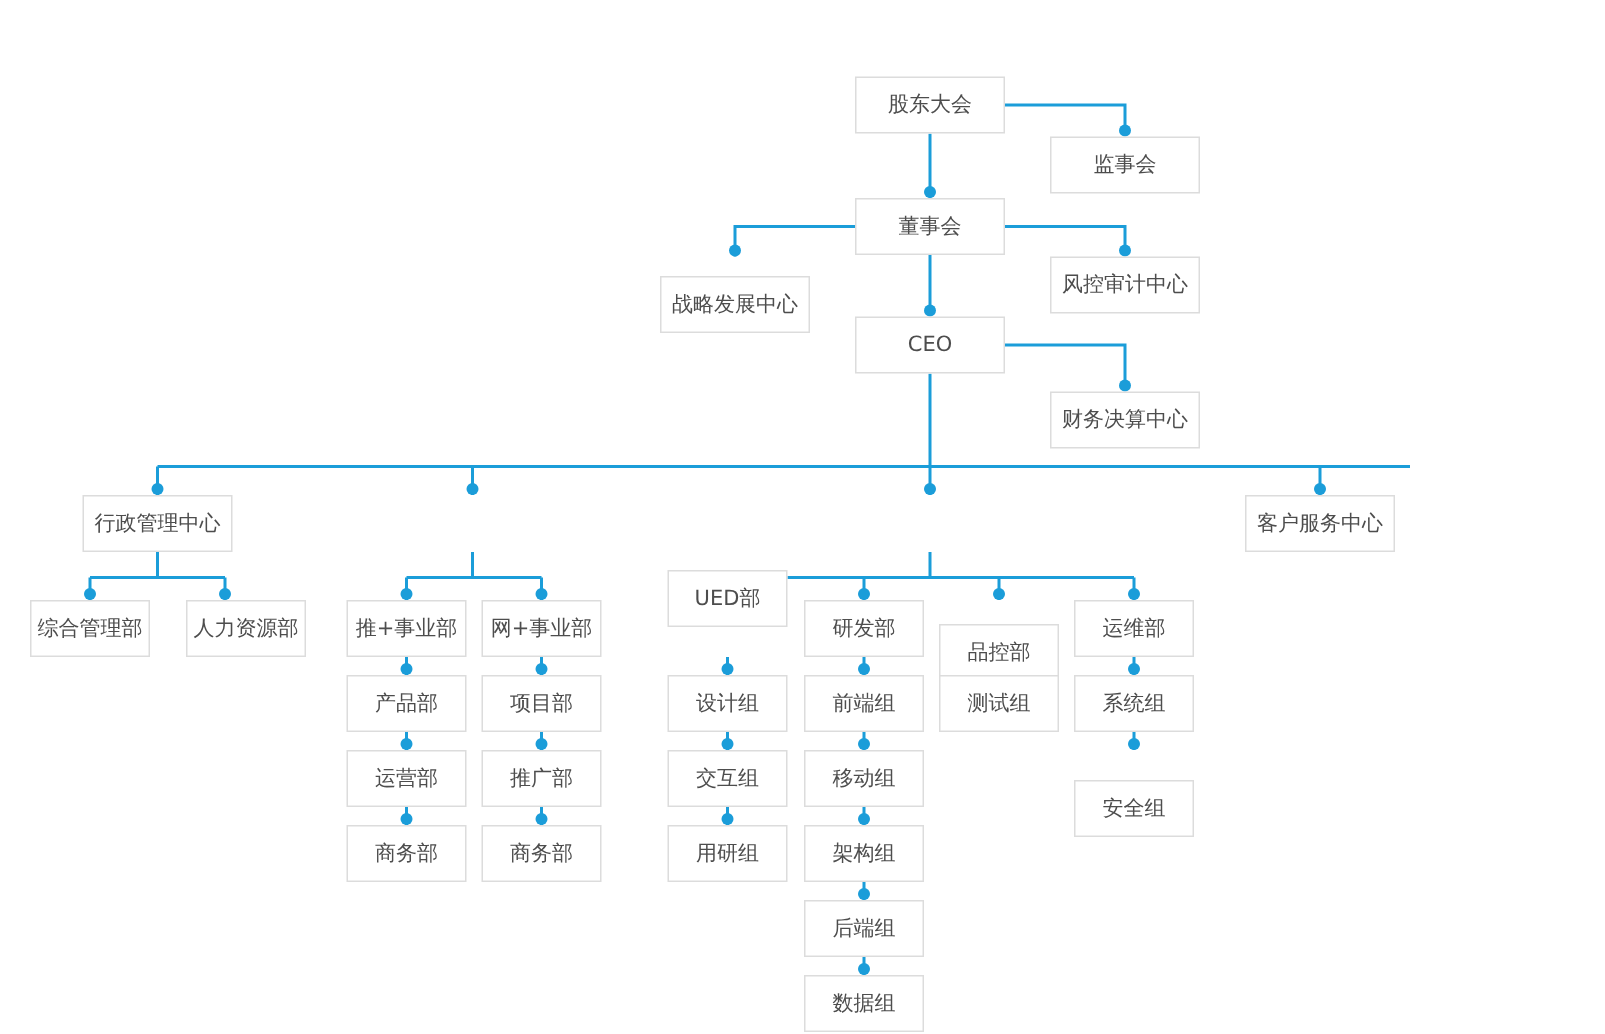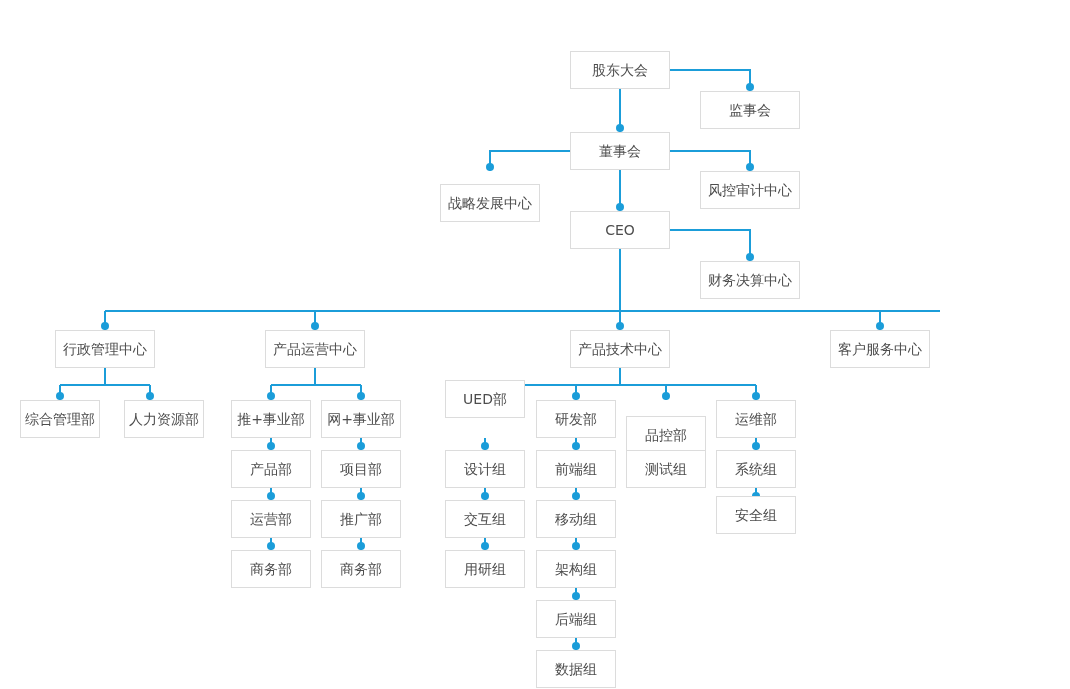--- a/index.html
+++ b/index.html
@@ -115,22 +115,20 @@
 
   <div class="node" style="left:570px;top:51px;width:100px">股东大会</div>
   <div class="node" style="left:700px;top:91px;width:100px">监事会</div>
   <div class="node" style="left:570px;top:132px;width:100px">董事会</div>
   <div class="node" style="left:440px;top:184px;width:100px">战略发展中心</div>
   <div class="node" style="left:700px;top:171px;width:100px">风控审计中心</div>
   <div class="node" style="left:570px;top:211px;width:100px">CEO</div>
   <div class="node" style="left:700px;top:261px;width:100px">财务决算中心</div>
 
   <div class="node" style="left:55px;top:330px;width:100px">行政管理中心</div>
-  <div class="node" style="left:265px;top:330px;width:100px">产品运营中心</div>
-  <div class="node" style="left:570px;top:330px;width:100px">产品技术中心</div>
   <div class="node" style="left:830px;top:330px;width:100px">客户服务中心</div>
 
   <div class="node" style="left:20px;top:400px;width:80px">综合管理部</div>
   <div class="node" style="left:124px;top:400px;width:80px">人力资源部</div>
 
   <div class="node" style="left:231px;top:400px;width:80px">推+事业部</div>
   <div class="node" style="left:321px;top:400px;width:80px">网+事业部</div>
   <div class="node" style="left:231px;top:500px;width:80px">运营部</div>
   <div class="node" style="left:231px;top:450px;width:80px">产品部</div>
   <div class="node" style="left:231px;top:550px;width:80px">商务部</div>
@@ -149,15 +147,15 @@
 
   <div class="node" style="left:536px;top:450px;width:80px">前端组</div>
   <div class="node" style="left:536px;top:500px;width:80px">移动组</div>
   <div class="node" style="left:536px;top:550px;width:80px">架构组</div>
   <div class="node" style="left:536px;top:600px;width:80px">后端组</div>
   <div class="node" style="left:536px;top:650px;width:80px">数据组</div>
 
   <div class="node" style="left:626px;top:450px;width:80px">测试组</div>
 
   <div class="node" style="left:716px;top:450px;width:80px">系统组</div>
-  <div class="node" style="left:716px;top:496px;width:80px">安全组</div>
+  <div class="node" style="left:716px;top:520px;width:80px">安全组</div>
 
 </div>
 
 </body></html>

